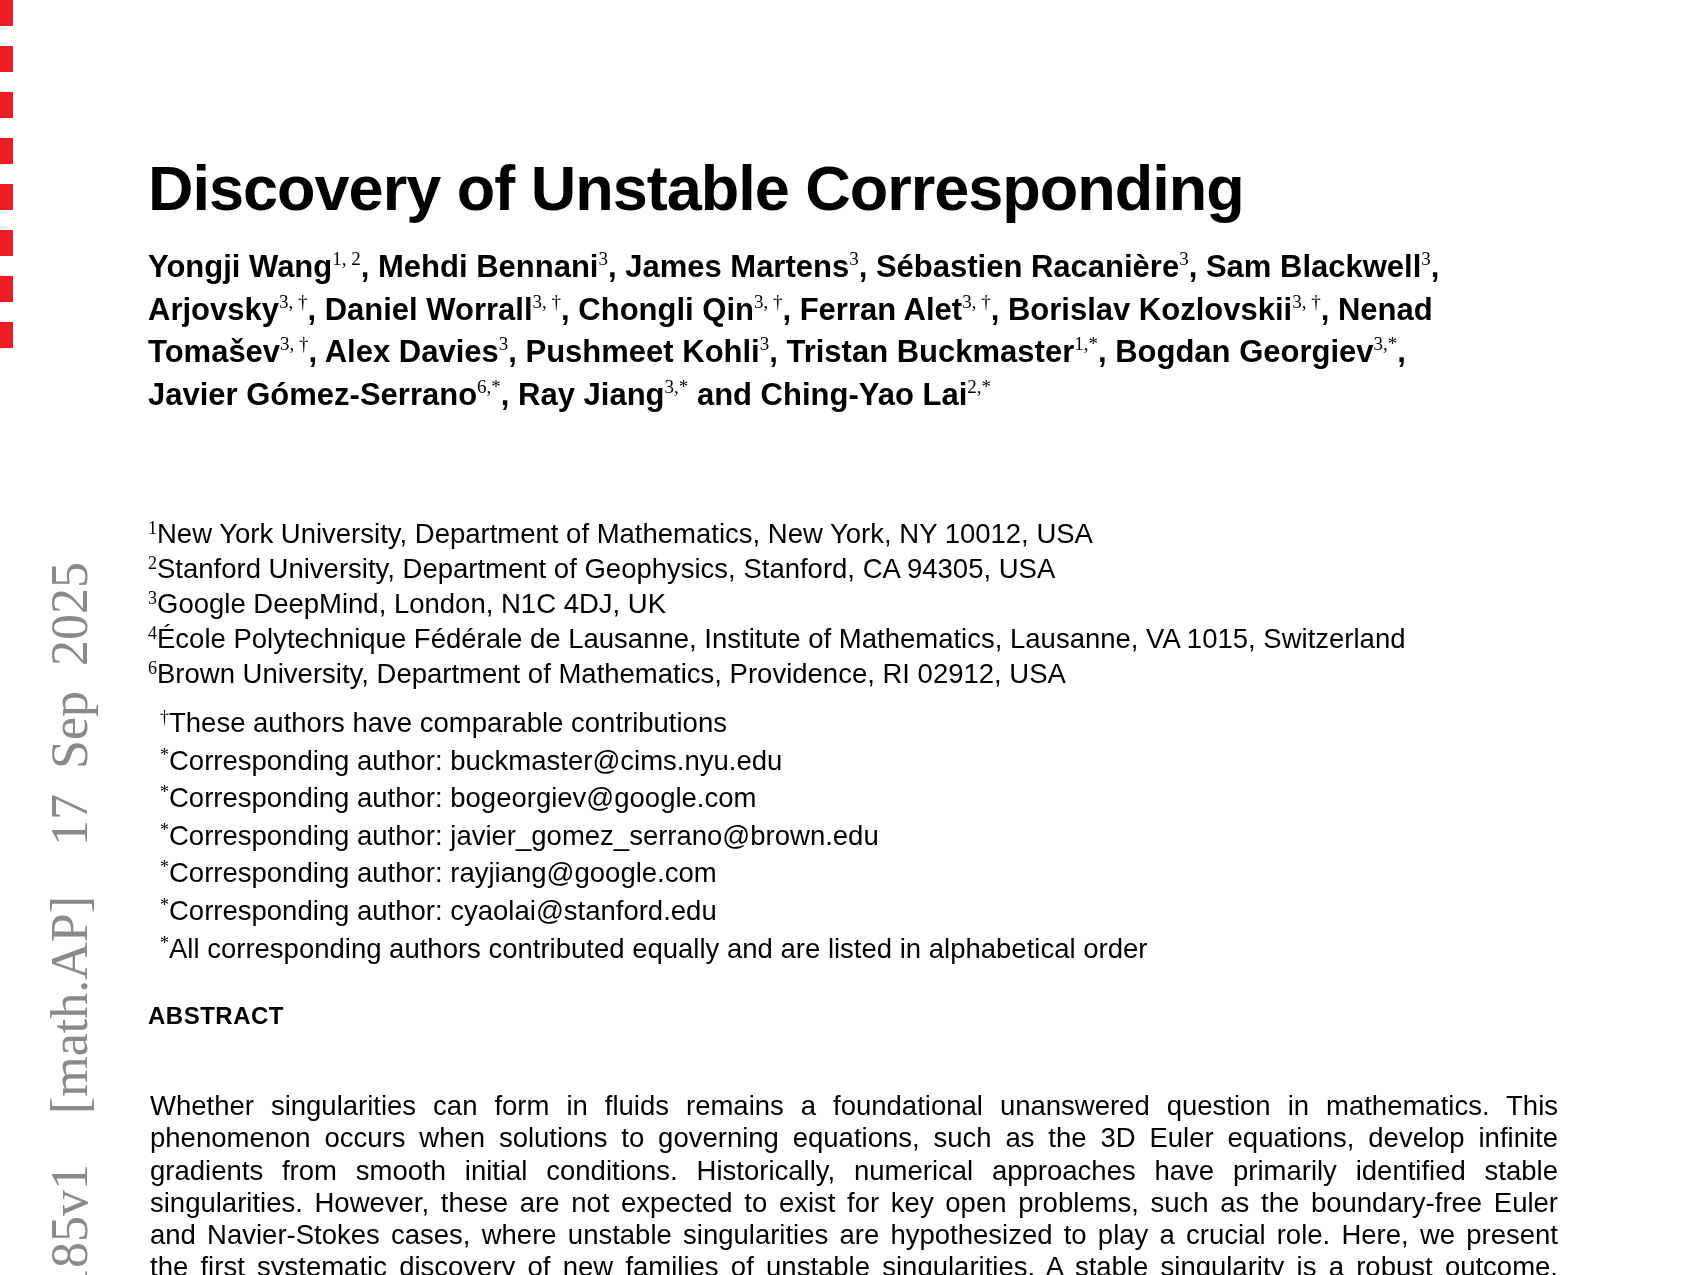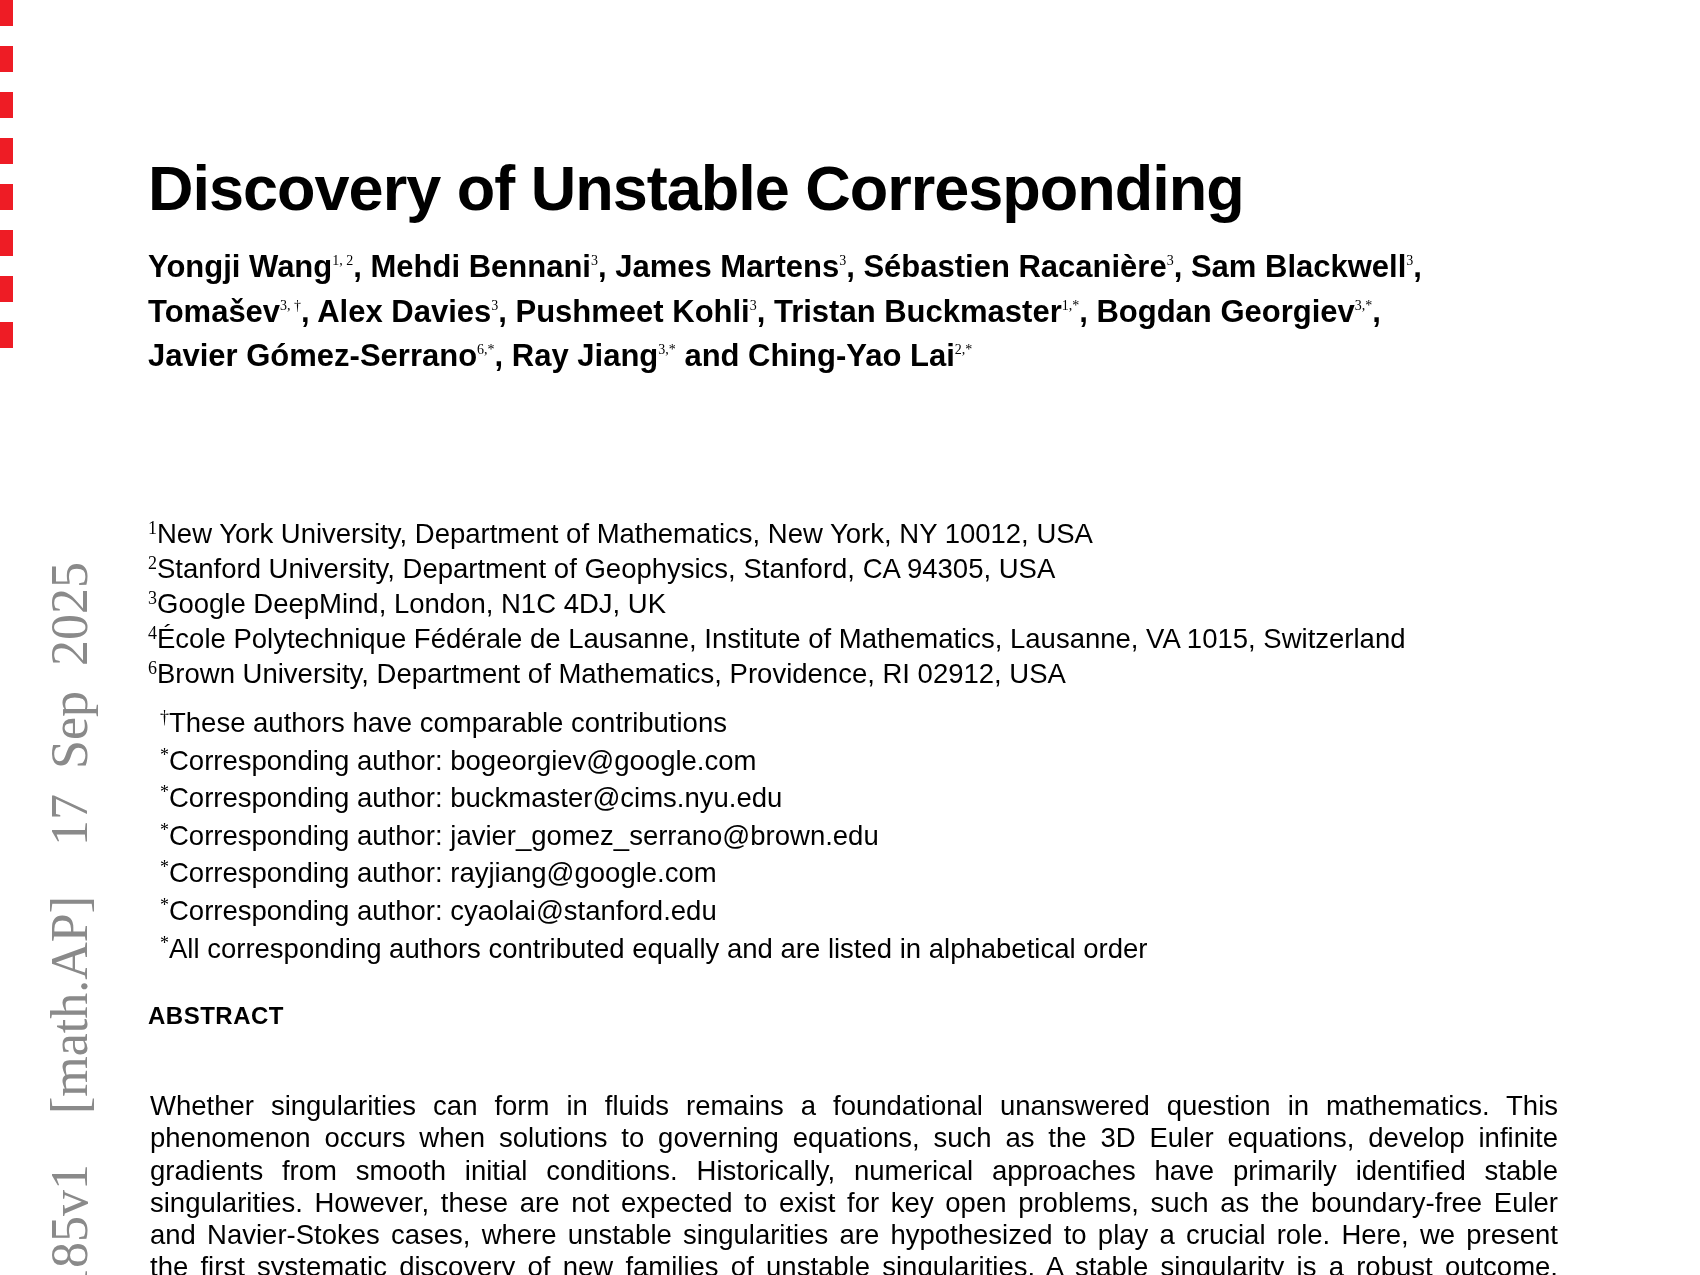--- a/index.html
+++ b/index.html
@@ -45,21 +45,21 @@
     left: 148px; top: 248px;
     font-size: 31px;
     font-weight: bold;
     line-height: 38.5px;
   }
   .authors .line { white-space: nowrap; }
 
   .sup {
     font-family: "Liberation Serif", serif;
     font-weight: normal;
-    font-size: 14px;
+    font-size: 19px;
     position: relative;
     top: -12px;
     letter-spacing: 0;
   }
 
   .affils {
     position: absolute;
     left: 148px; top: 518px;
     font-size: 27.5px;
     line-height: 31px;
@@ -111,36 +111,37 @@
       <div class="red-dash" style="top: 276px; left: 0px; width: 13px; height: 26px; background: rgb(238, 28, 37);"></div>
       <div class="red-dash" style="top: 322px; left: 0px; width: 13px; height: 26px; background: rgb(238, 28, 37);"></div>
     </div>
 
   <div class="stamp" style="color: rgb(138, 138, 138);">185v1  [math.AP]  17 Sep 2025</div>
 
   <h1 class="title">Discovery of Unstable Corresponding</h1>
 
   <div class="authors" id="authors">
       <div class="line">Yongji Wang<span class="sup">1, 2</span>, Mehdi Bennani<span class="sup">3</span>, James Martens<span class="sup">3</span>, Sébastien Racanière<span class="sup">3</span>, Sam Blackwell<span class="sup">3</span>,</div>
+      <div class="line">Arjovsky<span class="sup">3, †</span>, Daniel Worrall<span class="sup">3, †</span>, Chongli Qin<span class="sup">3, †</span>, Ferran Alet<span class="sup">3, †</span>, Borislav Kozlovskii<span class="sup">3, †</span>, Nenad</div>
       <div class="line">Tomašev<span class="sup">3, †</span>, Alex Davies<span class="sup">3</span>, Pushmeet Kohli<span class="sup">3</span>, Tristan Buckmaster<span class="sup">1,*</span>, Bogdan Georgiev<span class="sup">3,*</span>,</div>
       <div class="line">Javier Gómez-Serrano<span class="sup">6,*</span>, Ray Jiang<span class="sup">3,*</span> and Ching-Yao Lai<span class="sup">2,*</span></div>
     </div>
 
   <div class="affils" id="affils">
       <div class="line"><span class="sup">1</span>New York University, Department of Mathematics, New York, NY 10012, USA</div>
       <div class="line"><span class="sup">2</span>Stanford University, Department of Geophysics, Stanford, CA 94305, USA</div>
       <div class="line"><span class="sup">3</span>Google DeepMind, London, N1C 4DJ, UK</div>
       <div class="line"><span class="sup">4</span>École Polytechnique Fédérale de Lausanne, Institute of Mathematics, Lausanne, VA 1015, Switzerland</div>
       <div class="line"><span class="sup">6</span>Brown University, Department of Mathematics, Providence, RI 02912, USA</div>
     </div>
 
   <div class="notes" id="notes">
       <div class="line"><span class="sup">†</span>These authors have comparable contributions</div>
+      <div class="line"><span class="sup">*</span>Corresponding author: buckmaster@cims.nyu.edu</div>
       <div class="line"><span class="sup">*</span>Corresponding author: bogeorgiev@google.com</div>
-      <div class="line"><span class="sup">*</span>Corresponding author: buckmaster@cims.nyu.edu</div>
       <div class="line"><span class="sup">*</span>Corresponding author: javier_gomez_serrano@brown.edu</div>
       <div class="line"><span class="sup">*</span>Corresponding author: rayjiang@google.com</div>
       <div class="line"><span class="sup">*</span>Corresponding author: cyaolai@stanford.edu</div>
       <div class="line"><span class="sup">*</span>All corresponding authors contributed equally and are listed in alphabetical order</div>
     </div>
 
   <h2 class="abs-head">ABSTRACT</h2>
 
   <p class="abs-body">Whether singularities can form in fluids remains a foundational unanswered question in mathematics. This phenomenon occurs when solutions to governing equations, such as the 3D Euler equations, develop infinite gradients from smooth initial conditions. Historically, numerical approaches have primarily identified stable singularities. However, these are not expected to exist for key open problems, such as the boundary-free Euler and Navier-Stokes cases, where unstable singularities are hypothesized to play a crucial role. Here, we present the first systematic discovery of new families of unstable singularities. A stable singularity is a robust outcome, forming even</p>
 

